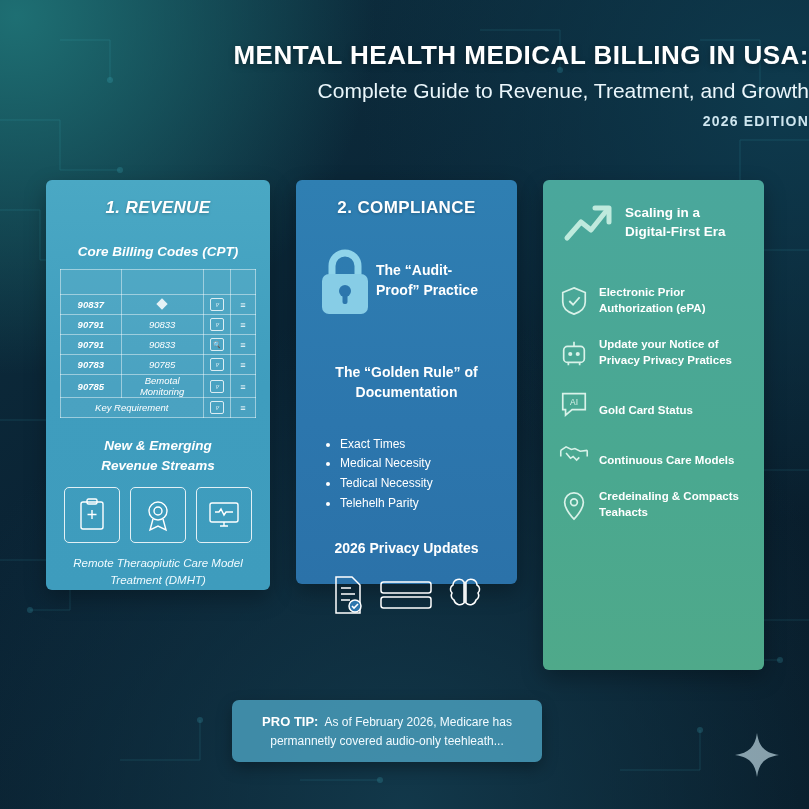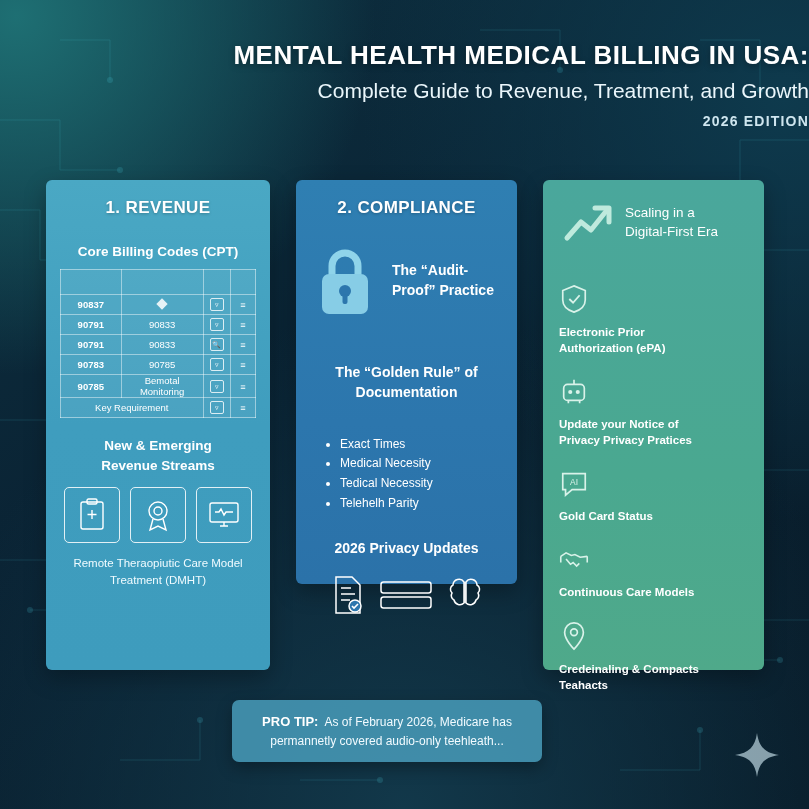--- a/index.html
+++ b/index.html
@@ -69,21 +69,22 @@
   }
   .col {
     width: 226px;
     border-radius: 6px;
     padding: 18px 14px 20px 14px;
     box-sizing: border-box;
     box-shadow: 0 8px 22px rgba(0,0,0,0.28);
   }
   .col-1 {
     background: linear-gradient(180deg, #4aa8c4 0%, #3f9dbe 50%, #3e9cbd 100%);
-    height: 490px;
+    height: 410px;
+    font-style: italic;
   }
   .col-2 {
     background: linear-gradient(180deg, #2f7fb2 0%, #2c76ad 60%, #2b72a9 100%);
     height: 404px;
   }
   .col-3 {
     background: linear-gradient(180deg, #4aa79c 0%, #4aa890 60%, #4fa98a 100%);
     height: 490px;
   }
   .col-title {
@@ -174,21 +175,21 @@
     color: #f0fbff;
     font-size: 11.5px;
     text-align: center;
     line-height: 1.45;
   }
 
   
   .lock-block {
     display: flex;
     align-items: center;
-    gap: 16px;
+    gap: 0;
     margin-bottom: 44px;
     padding-left: 4px;
   }
   .lock-text {
     color: #ffffff;
     font-size: 14px;
     font-weight: bold;
     line-height: 1.4;
   }
   .golden {
@@ -227,30 +228,29 @@
   .growth-top {
     display: flex;
     align-items: center;
     gap: 10px;
     margin-bottom: 36px;
     padding-left: 4px;
   }
   .growth-top-text {
     color: #ffffff;
     font-size: 13.5px;
-    font-weight: normal;
+    font-weight: bold;
     line-height: 1.4;
   }
   .g-item {
     display: flex;
-    align-items: flex-start;
+    align-items: flex-end;
     gap: 10px;
     margin-bottom: 20px;
     padding-left: 2px;
-    flex-direction: column;
   }
   .g-text {
     color: #ffffff;
     font-size: 11.5px;
     font-weight: bold;
     line-height: 1.4;
   }
   .g-ic { flex: 0 0 auto; width: 30px; height: 30px; }
 
   

